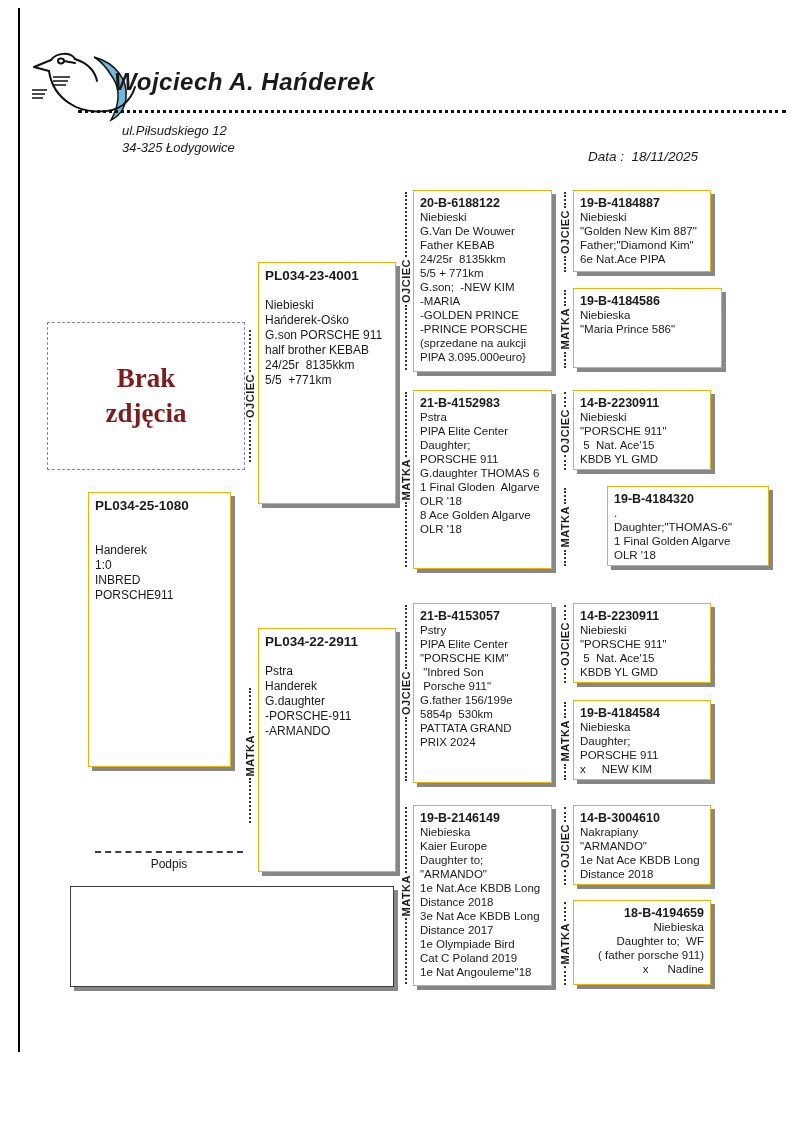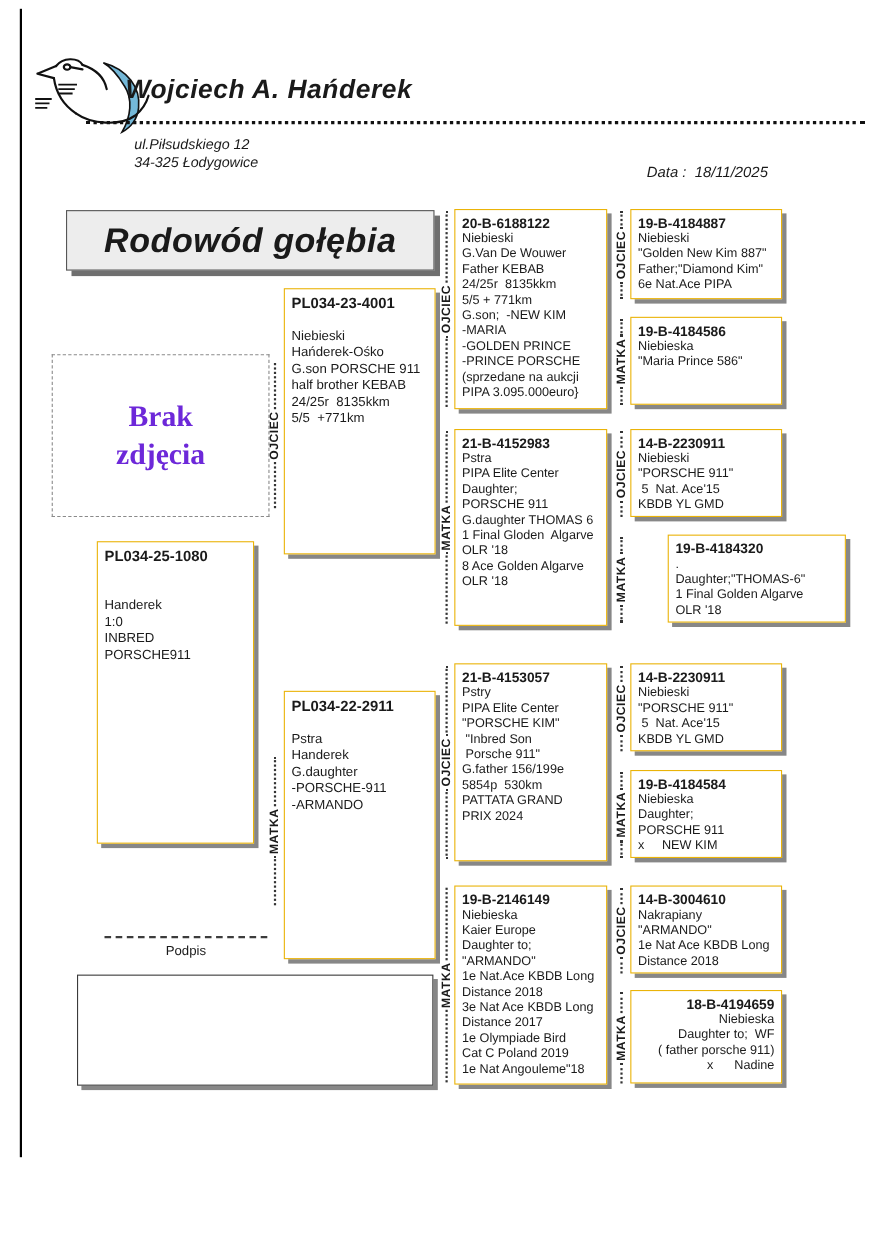--- a/index.html
+++ b/index.html
@@ -30,21 +30,21 @@
     display:flex; align-items:center; justify-content:center;
   }
   .title-box .t { font-size:31px; font-weight:bold; font-style:italic; letter-spacing:0.5px; }
 
   
   .photo-box {
     left:47px; top:322px; width:196px; height:146px;
     border:1px dashed #8a8a8a;
     display:flex; align-items:center; justify-content:center; text-align:center;
     font-family:"Liberation Serif", serif; font-weight:bold; font-size:27px;
-    color:#6d28d9; white-space:pre-line; line-height:1.3;
+    color:#7f1d1d; white-space:pre-line; line-height:1.3;
   }
 
   
   .pbox {
     background:#fff; border:1px solid #eab308; box-shadow:4px 4px 0 #878787;
     padding:5px 6px; box-sizing:border-box; overflow:hidden;
   }
   .pbox .ring  { font-weight:bold; font-size:12.5px; white-space:pre; }
   .pbox .body  { font-size:11.5px; line-height:14px; white-space:pre; }
   .pbox.gen1 .ring { font-size:13.5px; }
@@ -94,23 +94,20 @@
       <path d="M23,27 h17 M23,31 h15 M23,35 h13"></path>
     </g>
   </svg>
 
   <div class="abs owner-name">Wojciech A. Hańderek</div>
   <div class="abs name-underline"></div>
   <div class="abs addr" style="top:122px;">ul.Piłsudskiego 12</div>
   <div class="abs addr" style="top:139px;text-align:right;">34-325 Łodygowice</div>
   <div class="abs date-line">Data :  18/11/2025</div>
 
-  <div class="abs title-box">
-    <span class="t">Rodowód gołębia</span>
-  </div>
 
   <div class="abs photo-box">Brak
 zdjęcia</div>
 
   <div class="abs pbox gen1" style="left:88px; top:492px; width:143px; height:275px;">
     <div class="ring">PL034-25-1080</div>
     <div class="body">
 
 Handerek
 1:0
@@ -264,21 +261,21 @@
     <span class="dots"></span>
   </div>
 
   <div class="abs pbox" style="left:573px; top:190px; width:138px; height:82px;">
     <div class="ring">19-B-4184887</div>
     <div class="body">Niebieski
 "Golden New Kim 887"
 Father;"Diamond Kim"
 6e Nat.Ace PIPA</div>
   </div>
-  <div class="abs pbox" style="left:573px; top:288px; width:138px; height:80px;">
+  <div class="abs pbox" style="left:573px; top:288px; width:149px; height:80px;">
     <div class="ring">19-B-4184586</div>
     <div class="body">Niebieska
 "Maria Prince 586"</div>
   </div>
   <div class="abs pbox" style="left:573px; top:390px; width:138px; height:80px;">
     <div class="ring">14-B-2230911</div>
     <div class="body">Niebieski
 "PORSCHE 911"
  5  Nat. Ace'15
 KBDB YL GMD</div>

